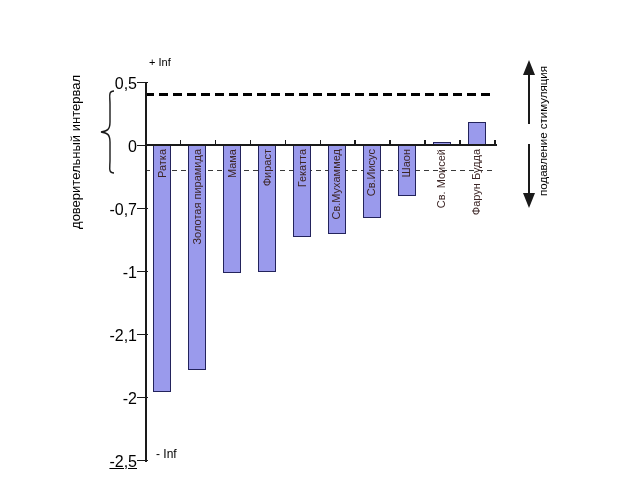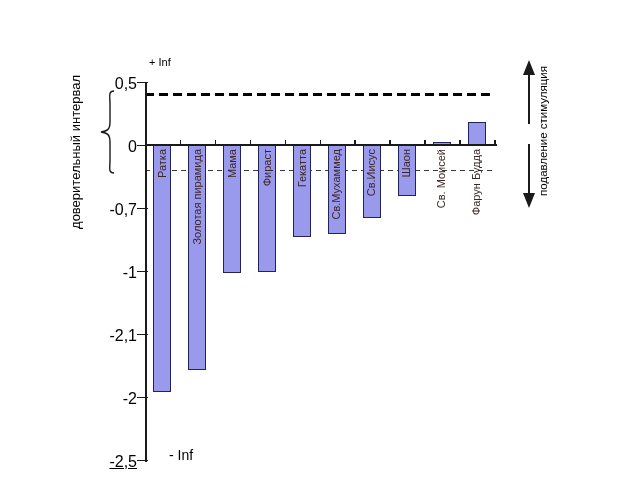--- a/index.html
+++ b/index.html
@@ -7,21 +7,21 @@
     position:relative;width:618px;height:490px;background:#fff;overflow:hidden;
     font-family:"Liberation Sans",sans-serif;color:#000;
   }
   .abs{position:absolute;}
   .vtext{writing-mode:vertical-rl;transform:rotate(180deg);display:inline-block;}
   #title-line1{top:18px;left:0;width:100%;text-align:center;font-size:10.5px;letter-spacing:0.2px;}
   #title-line2{top:32px;left:0;width:100%;text-align:center;font-size:10.5px;}
   #y-axis-title{left:66px;top:58px;height:188px;width:18px;font-size:13px;
     display:flex;align-items:center;justify-content:center;}
   #plus-inf{left:149px;top:56px;font-size:11px;text-align:center;}
-  #minus-inf{left:169px;top:447px;font-size:14px;}
+  #minus-inf{left:156px;top:447px;font-size:12px;}
   #brace{left:98px;top:89px;}
   #right-arrows{left:518px;top:60px;}
   #right-annotation{left:535px;top:46px;height:170px;width:16px;font-size:11.5px;
     display:flex;align-items:center;justify-content:center;}
   .axis-line{background:#1a1a1a;z-index:4;}
   .tick{background:#1a1a1a;z-index:4;}
   .ytick-label{font-size:16px;text-align:right;width:34px;z-index:4;}
   .refline{z-index:1;}
   .refline.thick{height:3px;background:repeating-linear-gradient(90deg,#000 0 9px,transparent 9px 14px);}
   .refline.thin{height:1px;background:repeating-linear-gradient(90deg,#3a3a3a 0 5px,transparent 5px 9px);}

